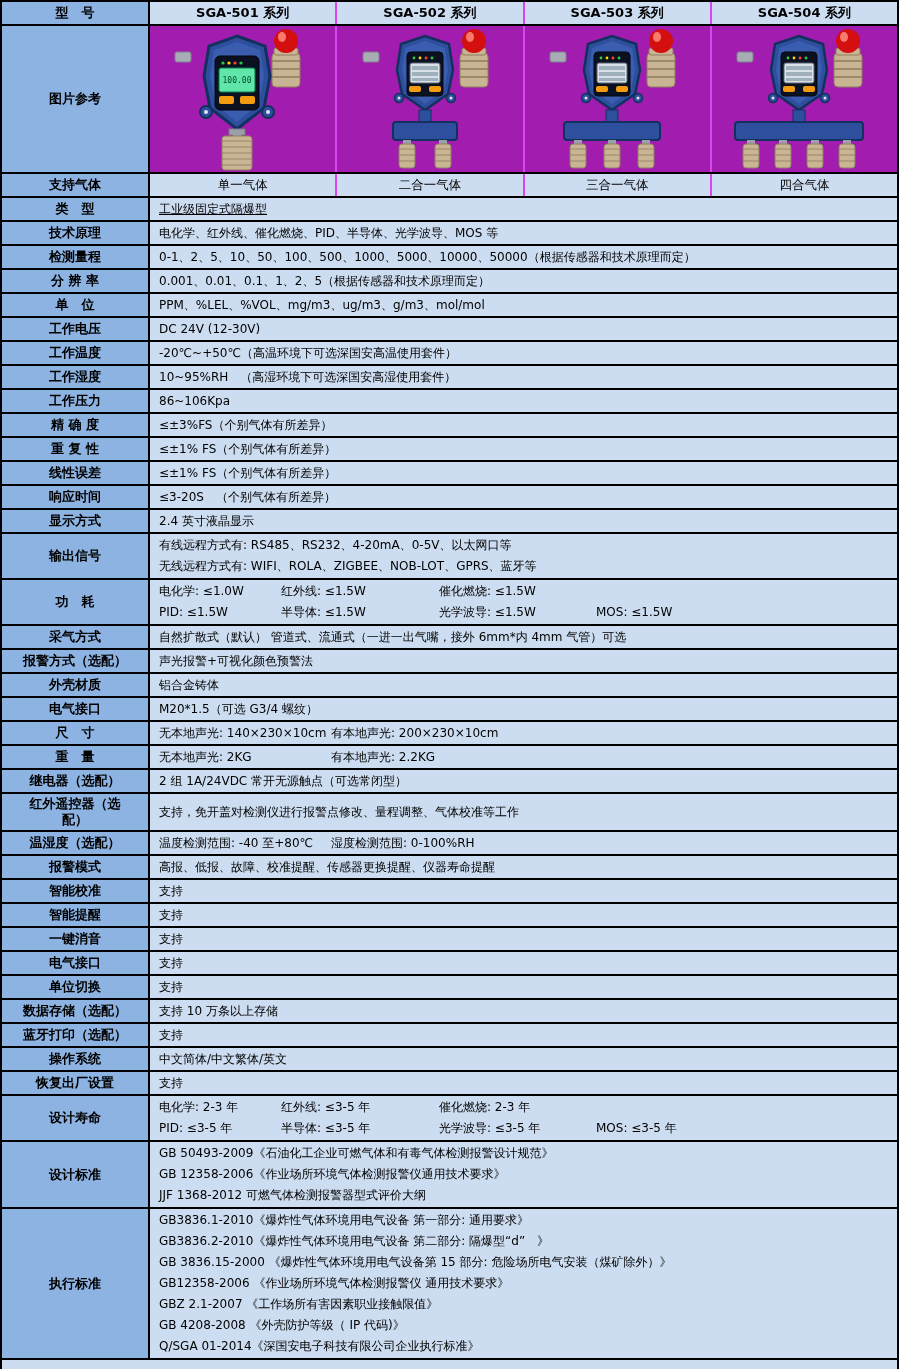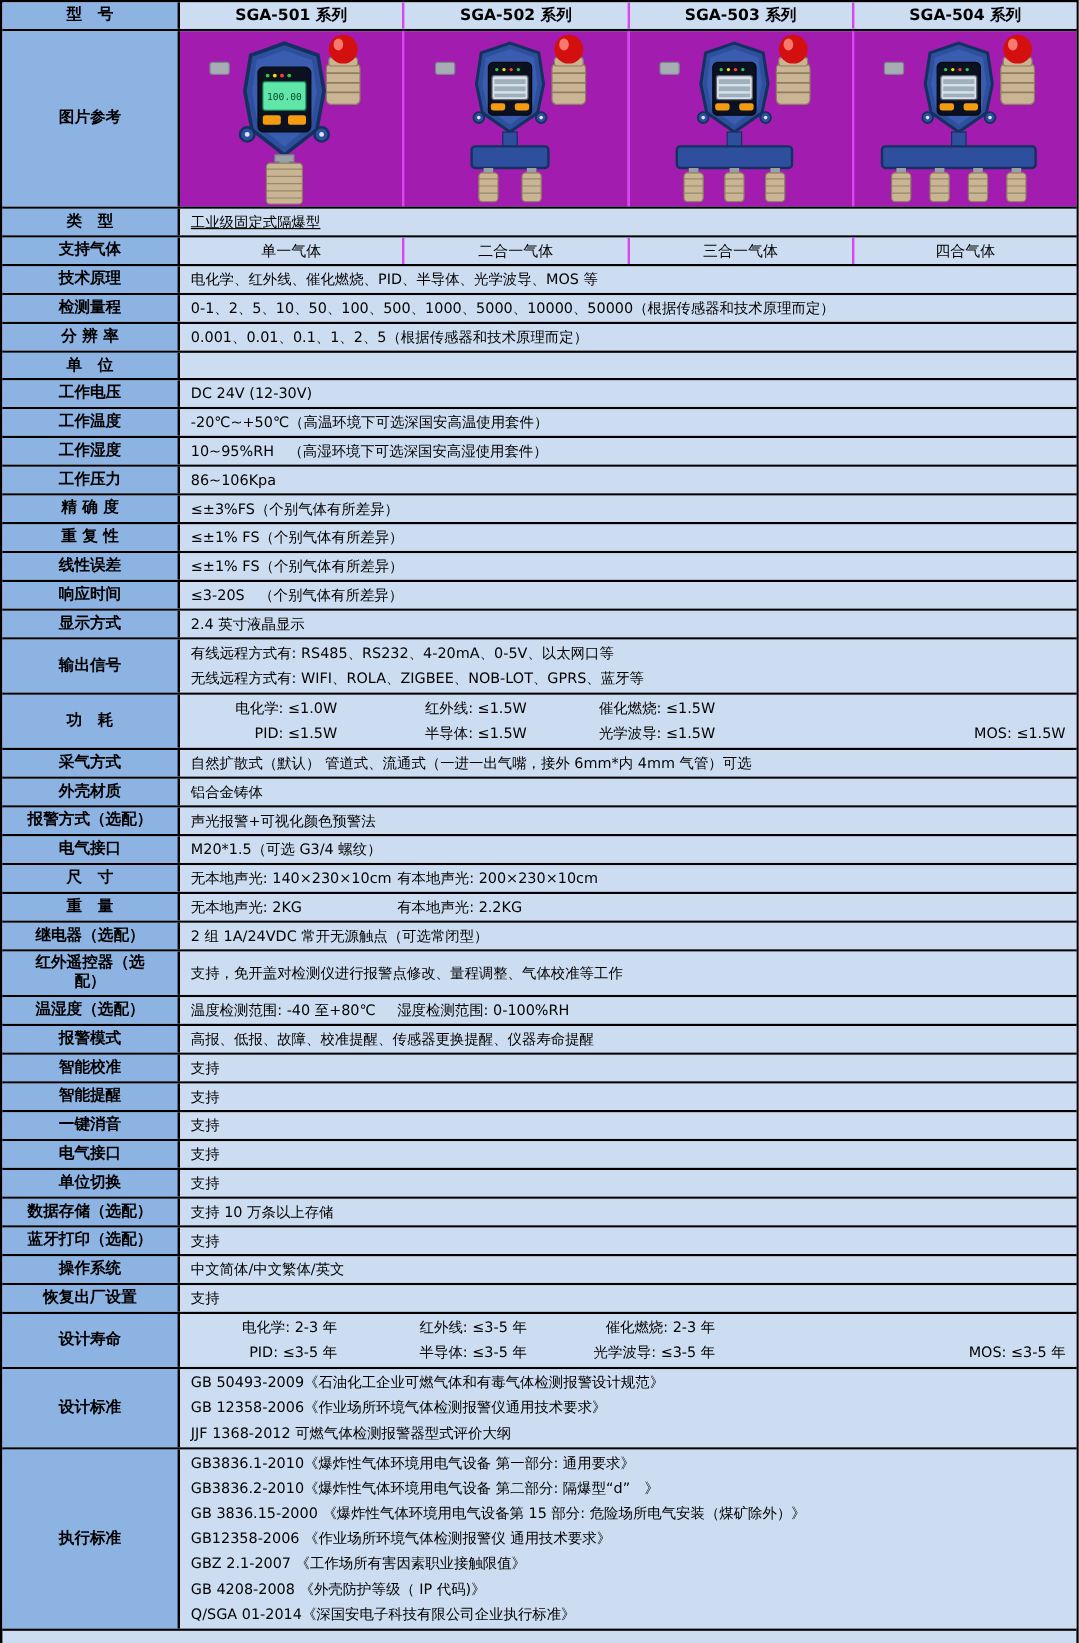--- a/index.html
+++ b/index.html
@@ -16,21 +16,21 @@
   .cell-quarter + .cell-quarter{border-left:2px solid #d946ef;}
   .model-cell{background:#cdddf1;font-weight:700;font-size:13px;text-align:center;}
   .img-cell{background:#a21caf;padding:0;justify-content:flex-end;}
   .gas-cell{background:#cdddf1;font-size:12.5px;}
   .header-row{min-height:22px;}
   .image-row{height:146px;}
   .gas-row{min-height:22px;}
   .t-text{min-height:21px;}
   .line{line-height:20px;min-height:20px;white-space:pre-wrap;}
   .t-lines .line,.t-grid .gline{line-height:21px;}
-  .gline{display:flex;white-space:pre;text-align:right;}
+  .gline{display:flex;white-space:pre;}
   .gcol{display:inline-block;}
   .gcol:nth-child(1){width:122px;}
   .gcol:nth-child(2){width:158px;}
   .gcol:nth-child(3){width:157px;}
   .gcol:nth-child(4){flex:1;}
   .pline{display:flex;white-space:pre;line-height:20px;}
   .pcol:nth-child(1){width:172px;}
   .pcol:nth-child(2){flex:1;}
   .u{text-decoration:underline;}
   svg{display:block;}
@@ -185,53 +185,56 @@
           <path d="M62 123 H78 M62 129 H78 M62 135 H78 " stroke="#8f7d60" stroke-width="1" opacity="0.8" fill="none"></path>
           <rect x="98" y="114" width="8" height="5" fill="#9aa0a8"></rect>
           <rect x="94" y="118" width="16" height="24" rx="3" fill="#c9b493" stroke="#8f7d60" stroke-width="1"></rect>
           <path d="M94 123 H110 M94 129 H110 M94 135 H110 " stroke="#8f7d60" stroke-width="1" opacity="0.8" fill="none"></path>
           <rect x="130" y="114" width="8" height="5" fill="#9aa0a8"></rect>
           <rect x="126" y="118" width="16" height="24" rx="3" fill="#c9b493" stroke="#8f7d60" stroke-width="1"></rect>
           <path d="M126 123 H142 M126 129 H142 M126 135 H142 " stroke="#8f7d60" stroke-width="1" opacity="0.8" fill="none"></path>
         </svg>
       </div>
     </div>
-    <div class="row t-text">
-      <div class="cell-label">类　型</div>
-      <div class="cell-content">
-        <div class="line u">工业级固定式隔爆型</div>
-      </div>
-    </div>
     <div class="row gas-row">
       <div class="cell-label">支持气体</div>
       <div class="cell-quarter gas-cell">单一气体</div>
       <div class="cell-quarter gas-cell">二合一气体</div>
       <div class="cell-quarter gas-cell">三合一气体</div>
       <div class="cell-quarter gas-cell">四合气体</div>
     </div>
     <div class="row t-text">
+      <div class="cell-label">类　型</div>
+      <div class="cell-content">
+        <div class="line u">工业级固定式隔爆型</div>
+      </div>
+    </div>
+    <div class="row t-text">
       <div class="cell-label">技术原理</div>
       <div class="cell-content">
         <div class="line">电化学、红外线、催化燃烧、PID、半导体、光学波导、MOS 等</div>
       </div>
     </div>
     <div class="row t-text">
       <div class="cell-label">检测量程</div>
       <div class="cell-content">
         <div class="line">0-1、2、5、10、50、100、500、1000、5000、10000、50000（根据传感器和技术原理而定）</div>
       </div>
     </div>
     <div class="row t-text">
       <div class="cell-label">分 辨 率</div>
       <div class="cell-content">
         <div class="line">0.001、0.01、0.1、1、2、5（根据传感器和技术原理而定）</div>
       </div>
     </div>
     <div class="row t-text">
       <div class="cell-label">单　位</div>
+      <div class="cell-content">
+        <div class="line">PPM、%LEL、%VOL、mg/m3、ug/m3、g/m3、mol/mol</div>
+      </div>
     </div>
     <div class="row t-text">
       <div class="cell-label">工作电压</div>
       <div class="cell-content">
         <div class="line">DC 24V (12-30V)</div>
       </div>
     </div>
     <div class="row t-text">
       <div class="cell-label">工作温度</div>
       <div class="cell-content">
@@ -294,29 +297,29 @@
         <div class="gline"><span class="gcol">PID: ≤1.5W</span><span class="gcol">半导体: ≤1.5W</span><span class="gcol">光学波导: ≤1.5W</span><span class="gcol">MOS: ≤1.5W</span></div>
       </div>
     </div>
     <div class="row t-text">
       <div class="cell-label">采气方式</div>
       <div class="cell-content">
         <div class="line">自然扩散式（默认） 管道式、流通式（一进一出气嘴，接外 6mm*内 4mm 气管）可选</div>
       </div>
     </div>
     <div class="row t-text">
+      <div class="cell-label">报警方式（选配）</div>
+      <div class="cell-content">
+        <div class="line">声光报警+可视化颜色预警法</div>
+      </div>
+    </div>
+    <div class="row t-text">
       <div class="cell-label">外壳材质</div>
       <div class="cell-content">
         <div class="line">铝合金铸体</div>
-      </div>
-    </div>
-    <div class="row t-text">
-      <div class="cell-label">报警方式（选配）</div>
-      <div class="cell-content">
-        <div class="line">声光报警+可视化颜色预警法</div>
       </div>
     </div>
     <div class="row t-text">
       <div class="cell-label">电气接口</div>
       <div class="cell-content">
         <div class="line">M20*1.5（可选 G3/4 螺纹）</div>
       </div>
     </div>
     <div class="row t-pair">
       <div class="cell-label">尺　寸</div>

